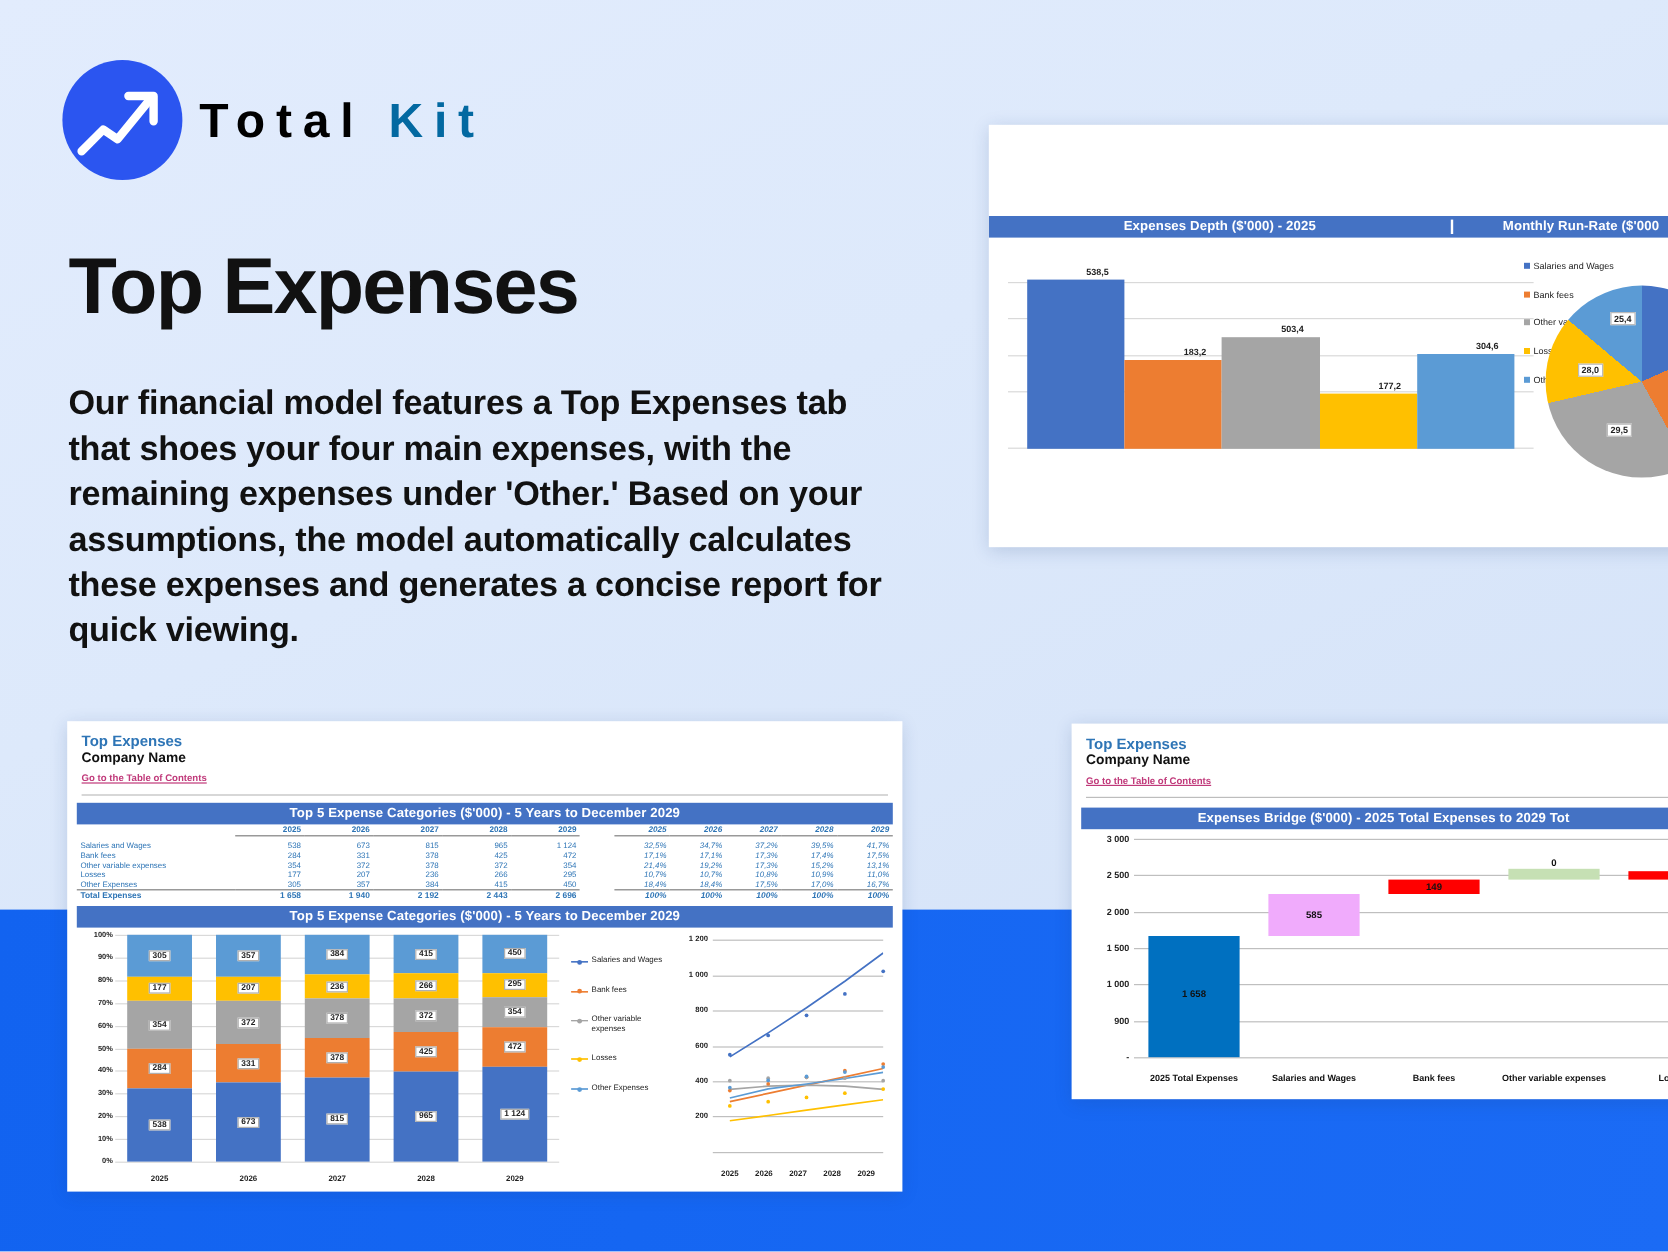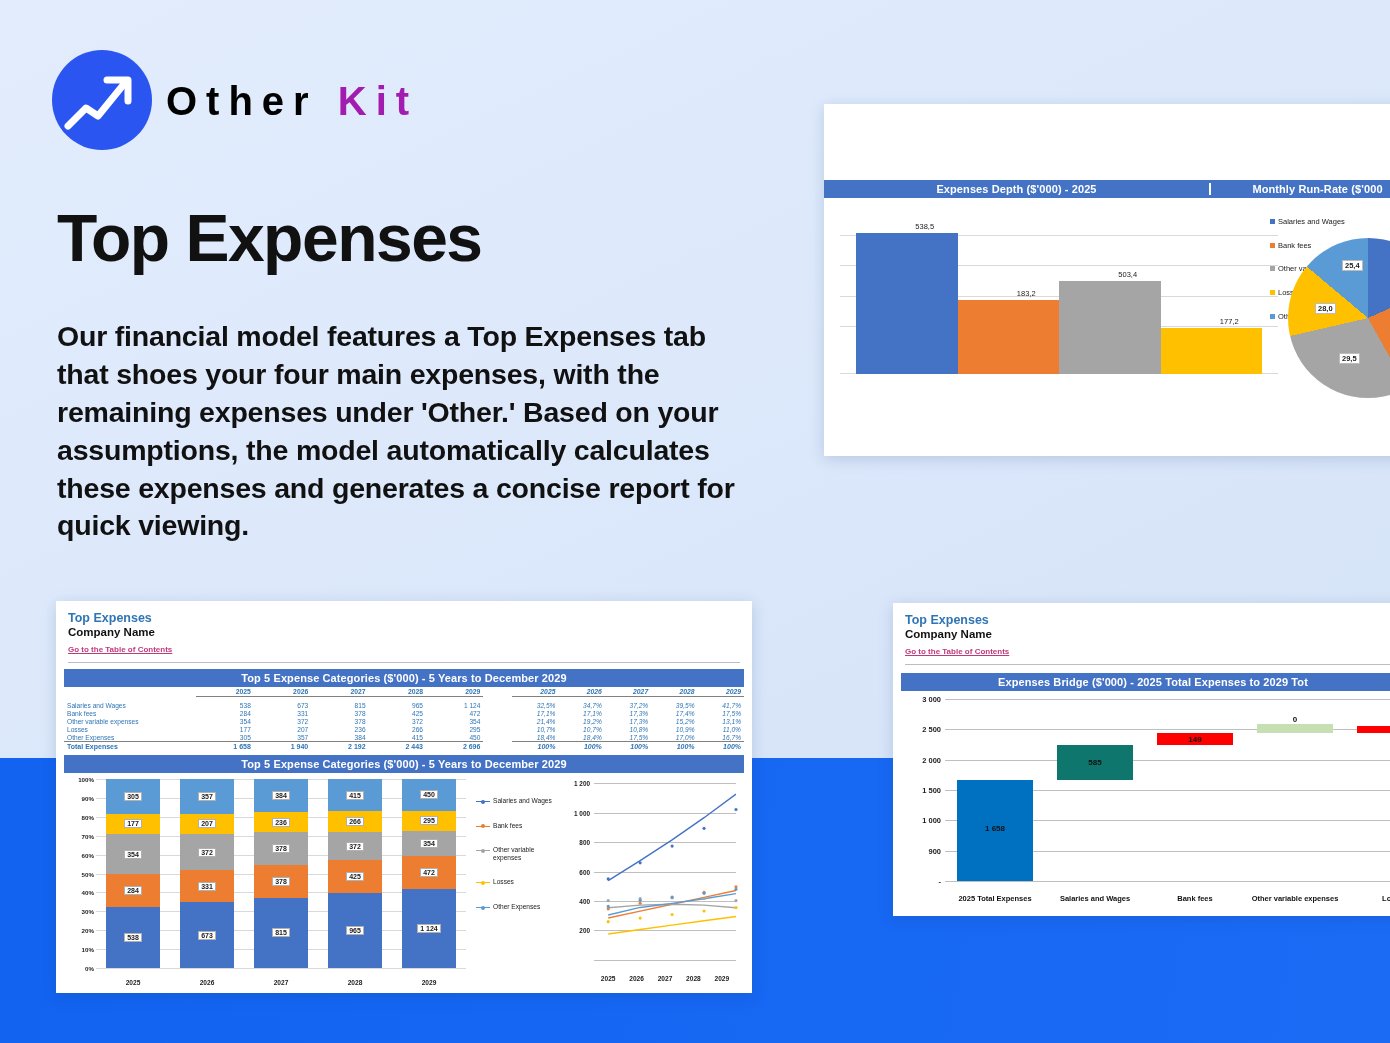--- a/index.html
+++ b/index.html
@@ -19,21 +19,21 @@
     position: absolute; left: 0; top: 758px; width: 1390px; height: 285px;
     background: linear-gradient(100deg, #1263f0 0%, #1566f2 40%, #1b6bf5 100%);
   }
 
   
   .logo-wrap { position: absolute; left: 52px; top: 50px; display: flex; align-items: center; gap: 14px; }
   .logo-mark { width: 100px; height: 100px; border-radius: 50%; background: #2b55f0; position: relative; overflow: hidden; }
   .logo-text { line-height: 1; padding-top: 4px; }
   .logo-line1 { font-size: 56px; font-weight: 800; letter-spacing: -1px; color: #000; position: relative; }
   .logo-line2 { font-size: 40px; font-weight: 700; letter-spacing: 9px; color: #000; margin-top: -2px; }
-  .logo-kit { color: #a21caf; text-align: right; }
+  .logo-kit { color: #0369a1; text-align: right; }
 
   
   .headline {
     position: absolute; left: 57px; top: 205px;
     font-size: 66px; font-weight: 800; color: #111; letter-spacing: -1.5px; line-height: 1;
   }
   .bodytext {
     position: absolute; left: 57px; top: 318px; width: 700px;
     font-size: 28.5px; font-weight: 600; color: #111; line-height: 1.33; letter-spacing: -0.2px;
   }
@@ -63,21 +63,21 @@
   .blue-bar.split > div:first-child { border-left: none; }
 
   .hr-thin { height: 1px; background: #bdbdbd; margin: 6px 12px 0 12px; }
 
   
   .barchart { position: relative; height: 186px; margin: 6px 16px 0 16px; }
   .bc-grid { position: absolute; inset: 0 130px 16px 0; }
   .bc-grid i { position: absolute; left: 0; right: 0; height: 1px; background: #d9d9d9; }
   .bc-bars { position: absolute; left: 16px; right: 146px; bottom: 16px; top: 12px; display: flex; align-items: flex-end; gap: 0; }
   .bc-col { flex: 1; display: flex; flex-direction: column; justify-content: flex-end; align-items: center; height: 100%; }
-  .bc-val { font-size: 7.5px; font-weight: 400; color: #222; margin-bottom: 2px; padding-left: 36px; }
+  .bc-val { font-size: 7.5px; font-weight: 700; color: #222; margin-bottom: 2px; padding-left: 36px; }
   .bc-bar { width: 100%; }
   .bc-legend { position: absolute; right: 6px; top: 14px; width: 132px; font-size: 7.5px; color: #222; }
   .bc-legend .li { display: flex; align-items: flex-start; gap: 3px; margin-bottom: 15px; line-height: 1.15; }
   .bc-legend .sw { width: 5px; height: 5px; flex: 0 0 5px; margin-top: 1px; }
 
   
   .pie-wrap { position: absolute; right: -60px; top: 34px; width: 180px; height: 180px; }
   .pie { width: 160px; height: 160px; border-radius: 50%; }
   .pie-lab { position: absolute; background: #fff; border: .5px solid #bbb; font-size: 7.5px; font-weight: 700; padding: 0 2px; color: #222; }
 
@@ -142,21 +142,21 @@
 
 <div class="logo-wrap">
   <div class="logo-mark">
     <svg width="100" height="100" viewBox="0 0 100 100">
       <polyline points="16,76 34,58 46,66 72,34" fill="none" stroke="#fff" stroke-width="7" stroke-linecap="round" stroke-linejoin="round"></polyline>
       <polyline points="55,30 76,30 76,51" fill="none" stroke="#fff" stroke-width="7" stroke-linecap="round" stroke-linejoin="round"></polyline>
     </svg>
   </div>
   <div class="logo-text">
     <div class="logo-line2">
-      <span>Other</span>
+      <span>Total</span>
       <span class="logo-kit">Kit</span>
     </div>
   </div>
 </div>
 
 <h1 class="headline">Top Expenses</h1>
 <p class="bodytext">Our financial model features a Top Expenses tab that shoes your four main expenses, with the remaining expenses under 'Other.' Based on your assumptions, the model automatically calculates these expenses and generates a concise report for quick viewing.</p>
 
 <div class="card" id="card-topright">
   <div style="height:76px"></div>
@@ -183,20 +183,24 @@
         <div class="bc-val">183,2</div>
         <div class="bc-bar" style="height:47%;background:#ed7d31"></div>
       </div>
       <div class="bc-col">
         <div class="bc-val">503,4</div>
         <div class="bc-bar" style="height:59%;background:#a5a5a5"></div>
       </div>
       <div class="bc-col">
         <div class="bc-val">177,2</div>
         <div class="bc-bar" style="height:29%;background:#ffc000"></div>
+      </div>
+      <div class="bc-col">
+        <div class="bc-val">304,6</div>
+        <div class="bc-bar" style="height:50%;background:#5b9bd5"></div>
       </div>
     </div>
 
     <div class="bc-legend">
       <div class="li">
           <span class="sw" style="background:#4472c4"></span>
           <span>Salaries and Wages</span>
         </div>
       <div class="li">
           <span class="sw" style="background:#ed7d31"></span>
@@ -598,21 +602,21 @@
       <div class="grid" style="top:33.3%"></div>
         <div class="grid" style="top:50%"></div>
       <div class="grid" style="top:66.7%"></div>
         <div class="grid" style="top:83.3%"></div>
       <div class="grid" style="top:100%"></div>
       <div class="br-cols">
         <div class="br-col">
           <div class="br-bar" style="bottom:0;height:55.3%;background:#0070c0;align-items:flex-start;padding-top:44%">1 658</div>
         </div>
         <div class="br-col">
-          <div class="br-bar" style="bottom:55.3%;height:19.5%;background:#0f766e">585</div>
+          <div class="br-bar" style="bottom:55.3%;height:19.5%;background:#f0abfc">585</div>
         </div>
         <div class="br-col">
           <div class="br-bar" style="bottom:74.8%;height:6.3%;background:#ff0000">149</div>
         </div>
         <div class="br-col">
           <div class="br-bar" style="bottom:81.1%;height:2px;background:#c6e0b4;color:#111;align-items:flex-end;padding-bottom:9px">0</div>
         </div>
         <div class="br-col">
           <div class="br-bar" style="bottom:81.1%;height:3.9%;background:#ff0000;left:12%;width:120%;justify-content:flex-end;padding-right:6px">1</div>
         </div>

